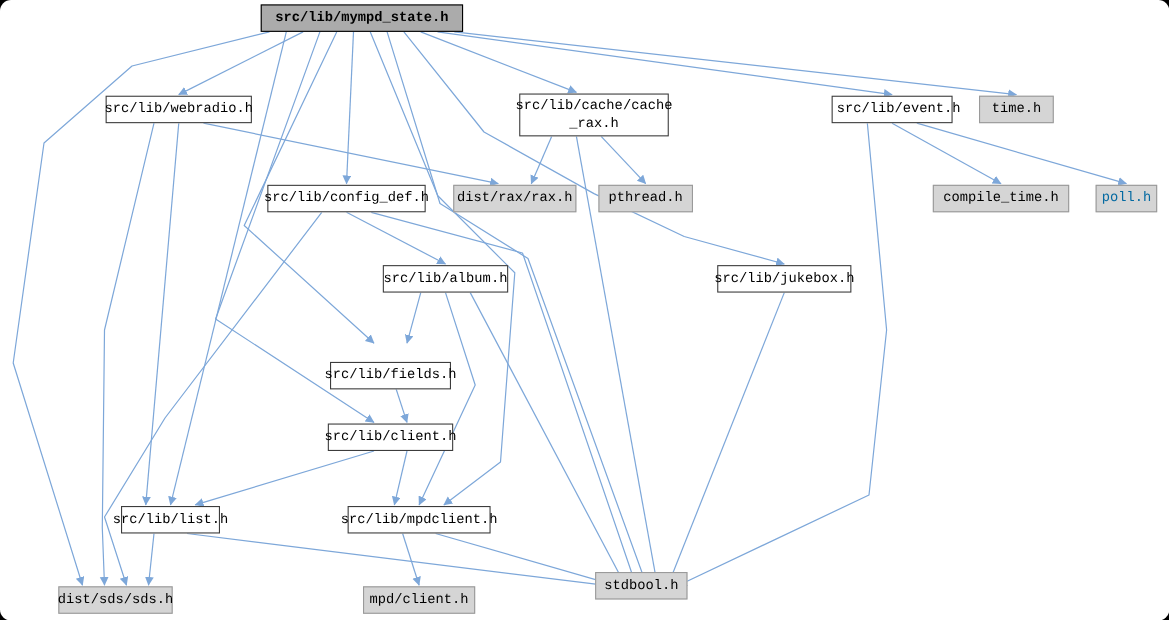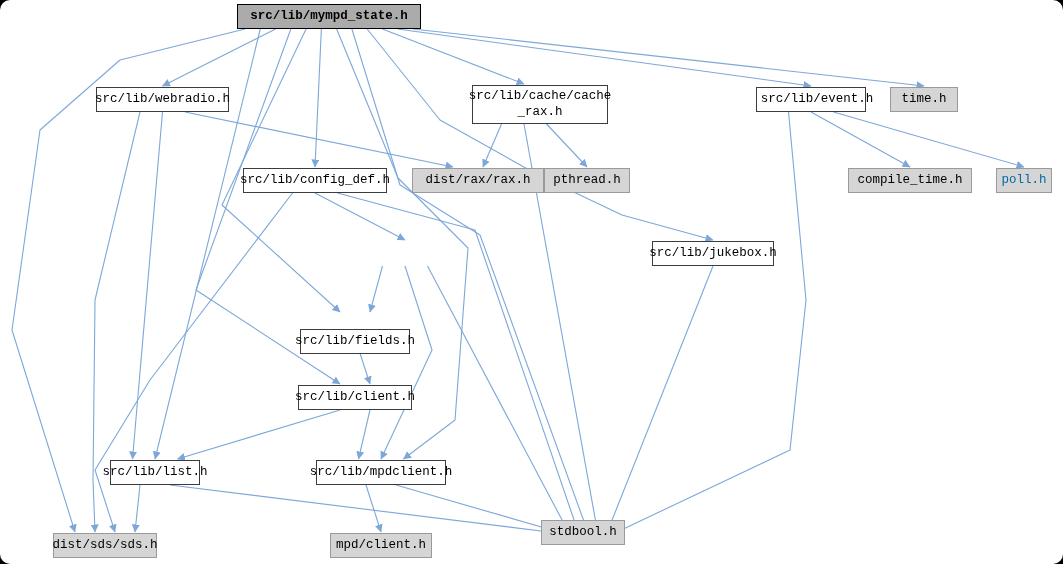--- a/index.html
+++ b/index.html
@@ -77,24 +77,25 @@
       </g>
   </svg>
 
 <div class="node" data-interactable="false" style="left: 237px; top: 4px; width: 184px; height: 25px; background: rgb(171, 171, 171); border-color: rgb(0, 0, 0); color: rgb(0, 0, 0); font-weight: bold;">src/lib/mympd_state.h</div>
     <div class="node" data-interactable="true" style="left: 96px; top: 87px; width: 133px; height: 25px; background: rgb(255, 255, 255); border-color: rgb(60, 60, 60); color: rgb(0, 0, 0);">src/lib/webradio.h</div>
     <div class="node" data-interactable="true" style="left: 456px; top: 85px; width: 136px; height: 39px; background: rgb(255, 255, 255); border-color: rgb(60, 60, 60); color: rgb(0, 0, 0); margin-left: 16px;">src/lib/cache/cache
 _rax.h</div>
     <div class="node" data-interactable="true" style="left: 756px; top: 87px; width: 110px; height: 25px; background: rgb(255, 255, 255); border-color: rgb(60, 60, 60); color: rgb(0, 0, 0); padding-left: 12px;">src/lib/event.h</div>
     <div class="node" data-interactable="false" style="left: 890px; top: 87px; width: 68px; height: 25px; background: rgb(213, 213, 213); border-color: rgb(154, 154, 154); color: rgb(0, 0, 0);">time.h</div>
     <div class="node" data-interactable="true" style="left: 243px; top: 168px; width: 144px; height: 25px; background: rgb(255, 255, 255); border-color: rgb(60, 60, 60); color: rgb(0, 0, 0);">src/lib/config_def.h</div>
-    <div class="node" data-interactable="false" style="left: 412px; top: 168px; width: 132px; height: 25px; background: rgb(213, 213, 213); border-color: rgb(154, 154, 154); color: rgb(0, 0, 0);">dist/rax/rax.h</div>
+    <div class="node" data-interactable="false" style="left: 412px; top: 168px; width: 112px; height: 25px; background: rgb(213, 213, 213); border-color: rgb(154, 154, 154); color: rgb(0, 0, 0);">dist/rax/rax.h</div>
     <div class="node" data-interactable="false" style="left: 544px; top: 168px; width: 86px; height: 25px; background: rgb(213, 213, 213); border-color: rgb(154, 154, 154); color: rgb(0, 0, 0);">pthread.h</div>
     <div class="node" data-interactable="false" style="left: 848px; top: 168px; width: 124px; height: 25px; background: rgb(213, 213, 213); border-color: rgb(154, 154, 154); color: rgb(0, 0, 0);">compile_time.h</div>
     <div class="node" data-interactable="false" style="left: 996px; top: 168px; width: 56px; height: 25px; background: rgb(213, 213, 213); border-color: rgb(154, 154, 154); color: #0369a1;">poll.h</div>
+    <div class="node" data-interactable="true" style="left: 348px; top: 241px; width: 114px; height: 25px; background: rgb(255, 255, 255); border-color: rgb(60, 60, 60); color: rgb(0, 0, 0);">src/lib/album.h</div>
     <div class="node" data-interactable="true" style="left: 652px; top: 241px; width: 122px; height: 25px; background: rgb(255, 255, 255); border-color: rgb(60, 60, 60); color: rgb(0, 0, 0);">src/lib/jukebox.h</div>
     <div class="node" data-interactable="true" style="left: 300px; top: 313px; width: 110px; height: 25px; background: rgb(255, 255, 255); border-color: rgb(60, 60, 60); color: rgb(0, 0, 0); margin-top: 16px;">src/lib/fields.h</div>
     <div class="node" data-interactable="true" style="left: 298px; top: 385px; width: 114px; height: 25px; background: rgb(255, 255, 255); border-color: rgb(60, 60, 60); color: rgb(0, 0, 0);">src/lib/client.h</div>
     <div class="node" data-interactable="true" style="left: 110px; top: 460px; width: 90px; height: 25px; background: rgb(255, 255, 255); border-color: rgb(60, 60, 60); color: rgb(0, 0, 0);">src/lib/list.h</div>
     <div class="node" data-interactable="true" style="left: 316px; top: 460px; width: 130px; height: 25px; background: rgb(255, 255, 255); border-color: rgb(60, 60, 60); color: rgb(0, 0, 0);">src/lib/mpdclient.h</div>
     <div class="node" data-interactable="false" style="left: 53px; top: 533px; width: 104px; height: 25px; background: rgb(213, 213, 213); border-color: rgb(154, 154, 154); color: rgb(0, 0, 0);">dist/sds/sds.h</div>
     <div class="node" data-interactable="false" style="left: 330px; top: 533px; width: 102px; height: 25px; background: rgb(213, 213, 213); border-color: rgb(154, 154, 154); color: rgb(0, 0, 0);">mpd/client.h</div>
     <div class="node" data-interactable="false" style="left: 541px; top: 520px; width: 84px; height: 25px; background: rgb(213, 213, 213); border-color: rgb(154, 154, 154); color: rgb(0, 0, 0);">stdbool.h</div>
   </div>
 

